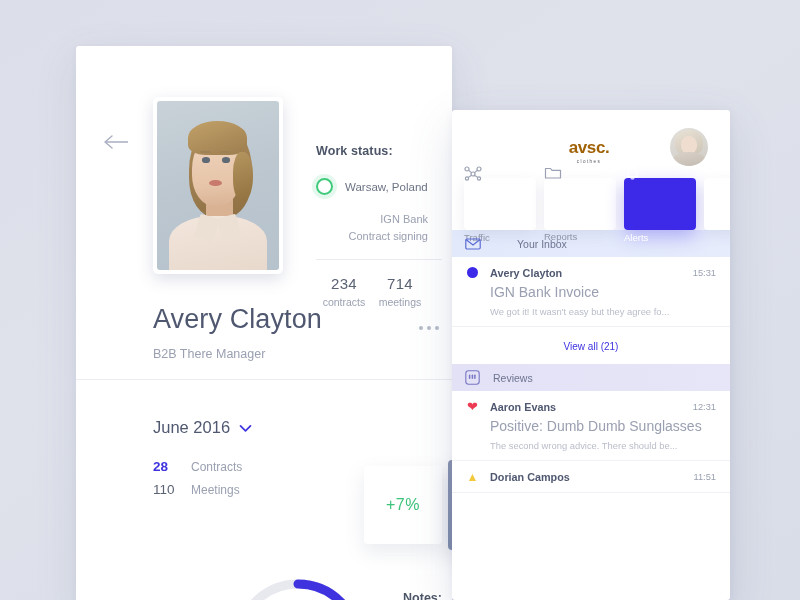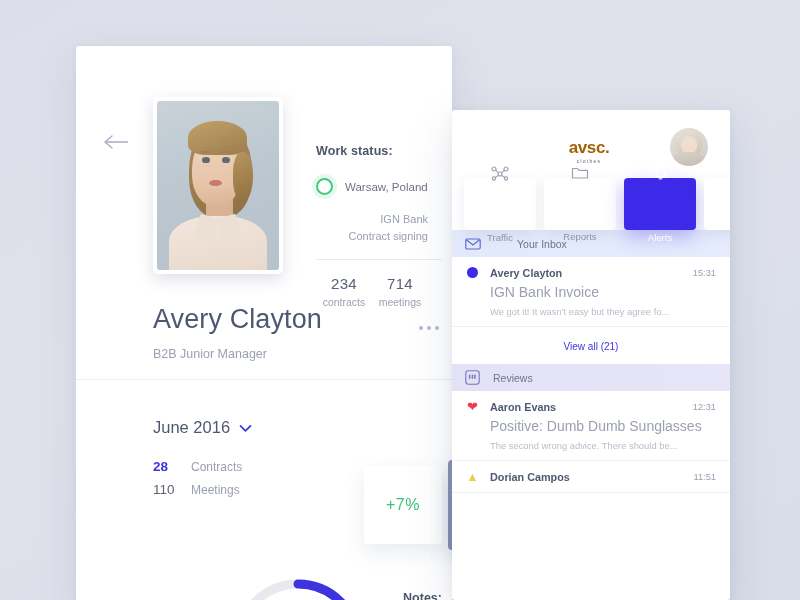--- a/index.html
+++ b/index.html
@@ -155,21 +155,21 @@
   .av-face { position:absolute; left:28%; top:22%; width:44%; height:46%;
     background:#efded0; border-radius:48% 48% 46% 46%; }
   .av-body { position:absolute; left:8%; top:62%; width:84%; height:44%;
     background: linear-gradient(170deg,#d9d2c8,#c2bab0); border-radius:46% 46% 0 0; }
 
   .tabs { display:flex; gap: 8px; padding: 0 12px; }
   .tab {
     width: 72px; height: 52px;
     background:#ffffff; border-radius:4px;
     box-shadow: 0 5px 14px rgba(100,110,145,0.12);
-    display:flex; flex-direction:column; align-items:center; justify-content:center;
+    display:flex; flex-direction:column; justify-content:center;
     cursor:pointer; flex:none;gap:44px;
   }
   .tab.active { background:#3d2ae8; box-shadow: 0 7px 18px rgba(61,42,232,0.32); }
   .tab-lbl { font-size: 9.5px; color:#8e94a6; margin-top: 7px; }
   .tab.active .tab-lbl { color:#ffffff; }
   .tab-ico { height: 16px; display:flex; align-items:center; }
   .tab.partial { width: 40px; overflow:hidden; }
   .tab.partial .tab-lbl { margin-left: -46px; }
 
   .sec-header {
@@ -252,21 +252,21 @@
         </div>
         <div class="ws-stat">
           <div class="ws-stat-num">714</div>
           <div class="ws-stat-lbl">meetings</div>
         </div>
       </div>
     </div>
 
     <div class="name-block">
       <div class="p-name">Avery Clayton</div>
-      <div class="p-role">B2B Junior Manager</div>
+      <div class="p-role">B2B There Manager</div>
       <div class="dots-menu">
         <i></i>
           <i></i>
           <i></i>
       </div>
     </div>
 
     <div class="card-divider"></div>
 
     <div class="month-block">

